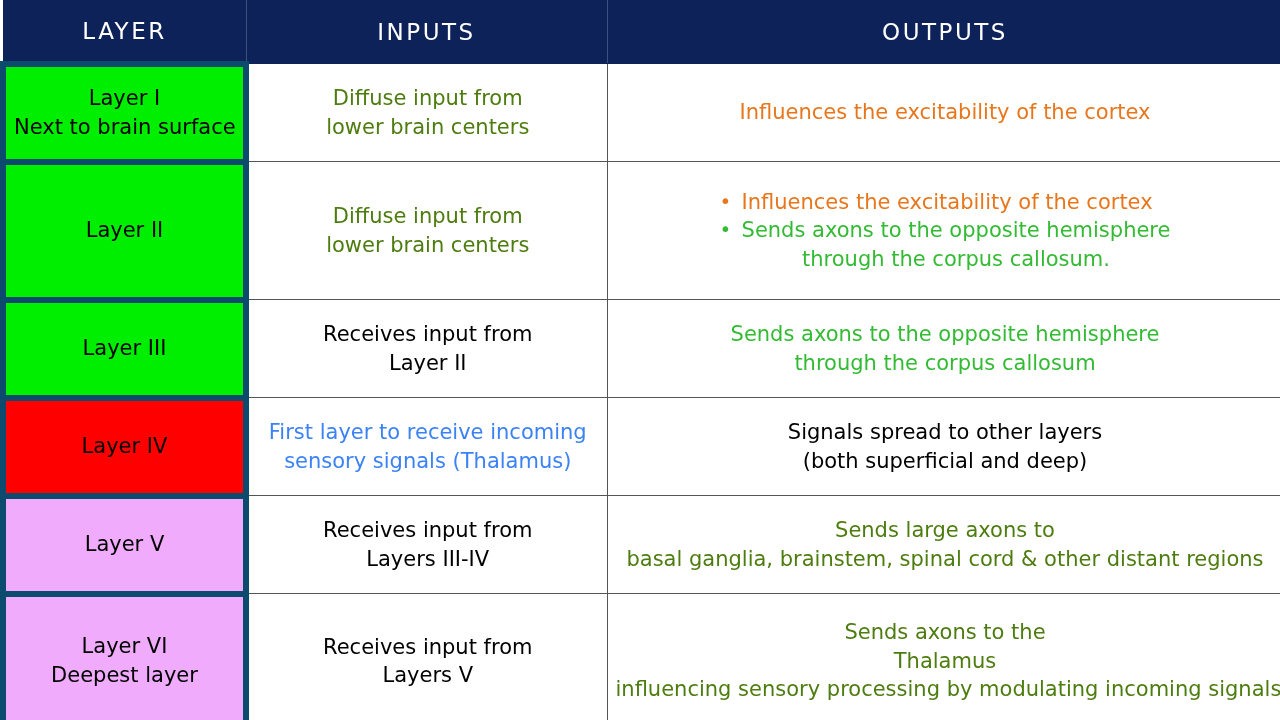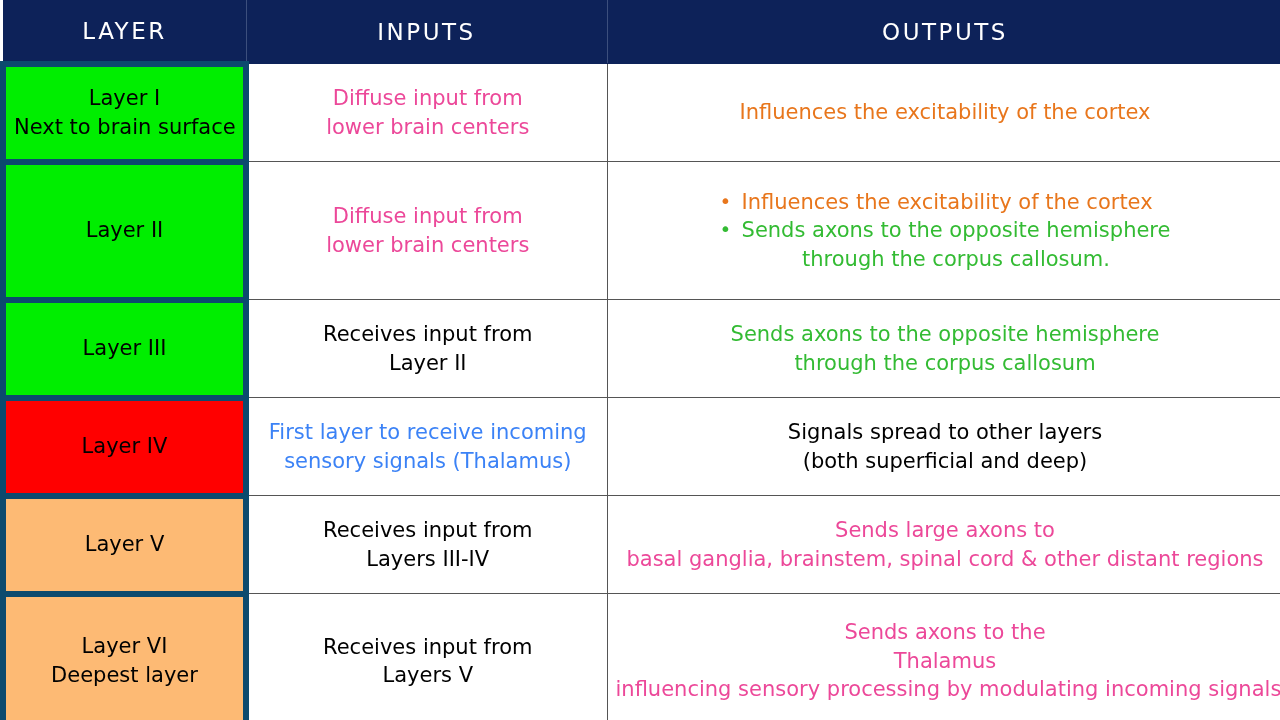--- a/index.html
+++ b/index.html
@@ -53,25 +53,25 @@
 
   
   td.layer-cell {
     border: 6px solid #0c4a6e;
     color: #000000;
     font-size: 21px;
     line-height: 1.38;
   }
   td.layer-cell.green { background: #00ee00; }
   td.layer-cell.red   { background: #ff0000; margin-top: 32px; }
-  td.layer-cell.cyan  { background: #fdba74; margin-left: 28px; }
+  td.layer-cell.cyan  { background: #f0abfc; margin-left: 28px; }
 
   
   .t-black  { color: #000000; }
-  .t-blue   { color: #ec4899; }
+  .t-blue   { color: #4d7c0f; }
   .t-orange { color: #e8761c; }
   .t-green  { color: #33bb33; }
   .t-red    { color: #3b82f6; }
 
   .cell-text { display: block; }
   .cell-text .ln { display: block; white-space: nowrap; }
 
   
   ul.bullets {
     list-style: none;

